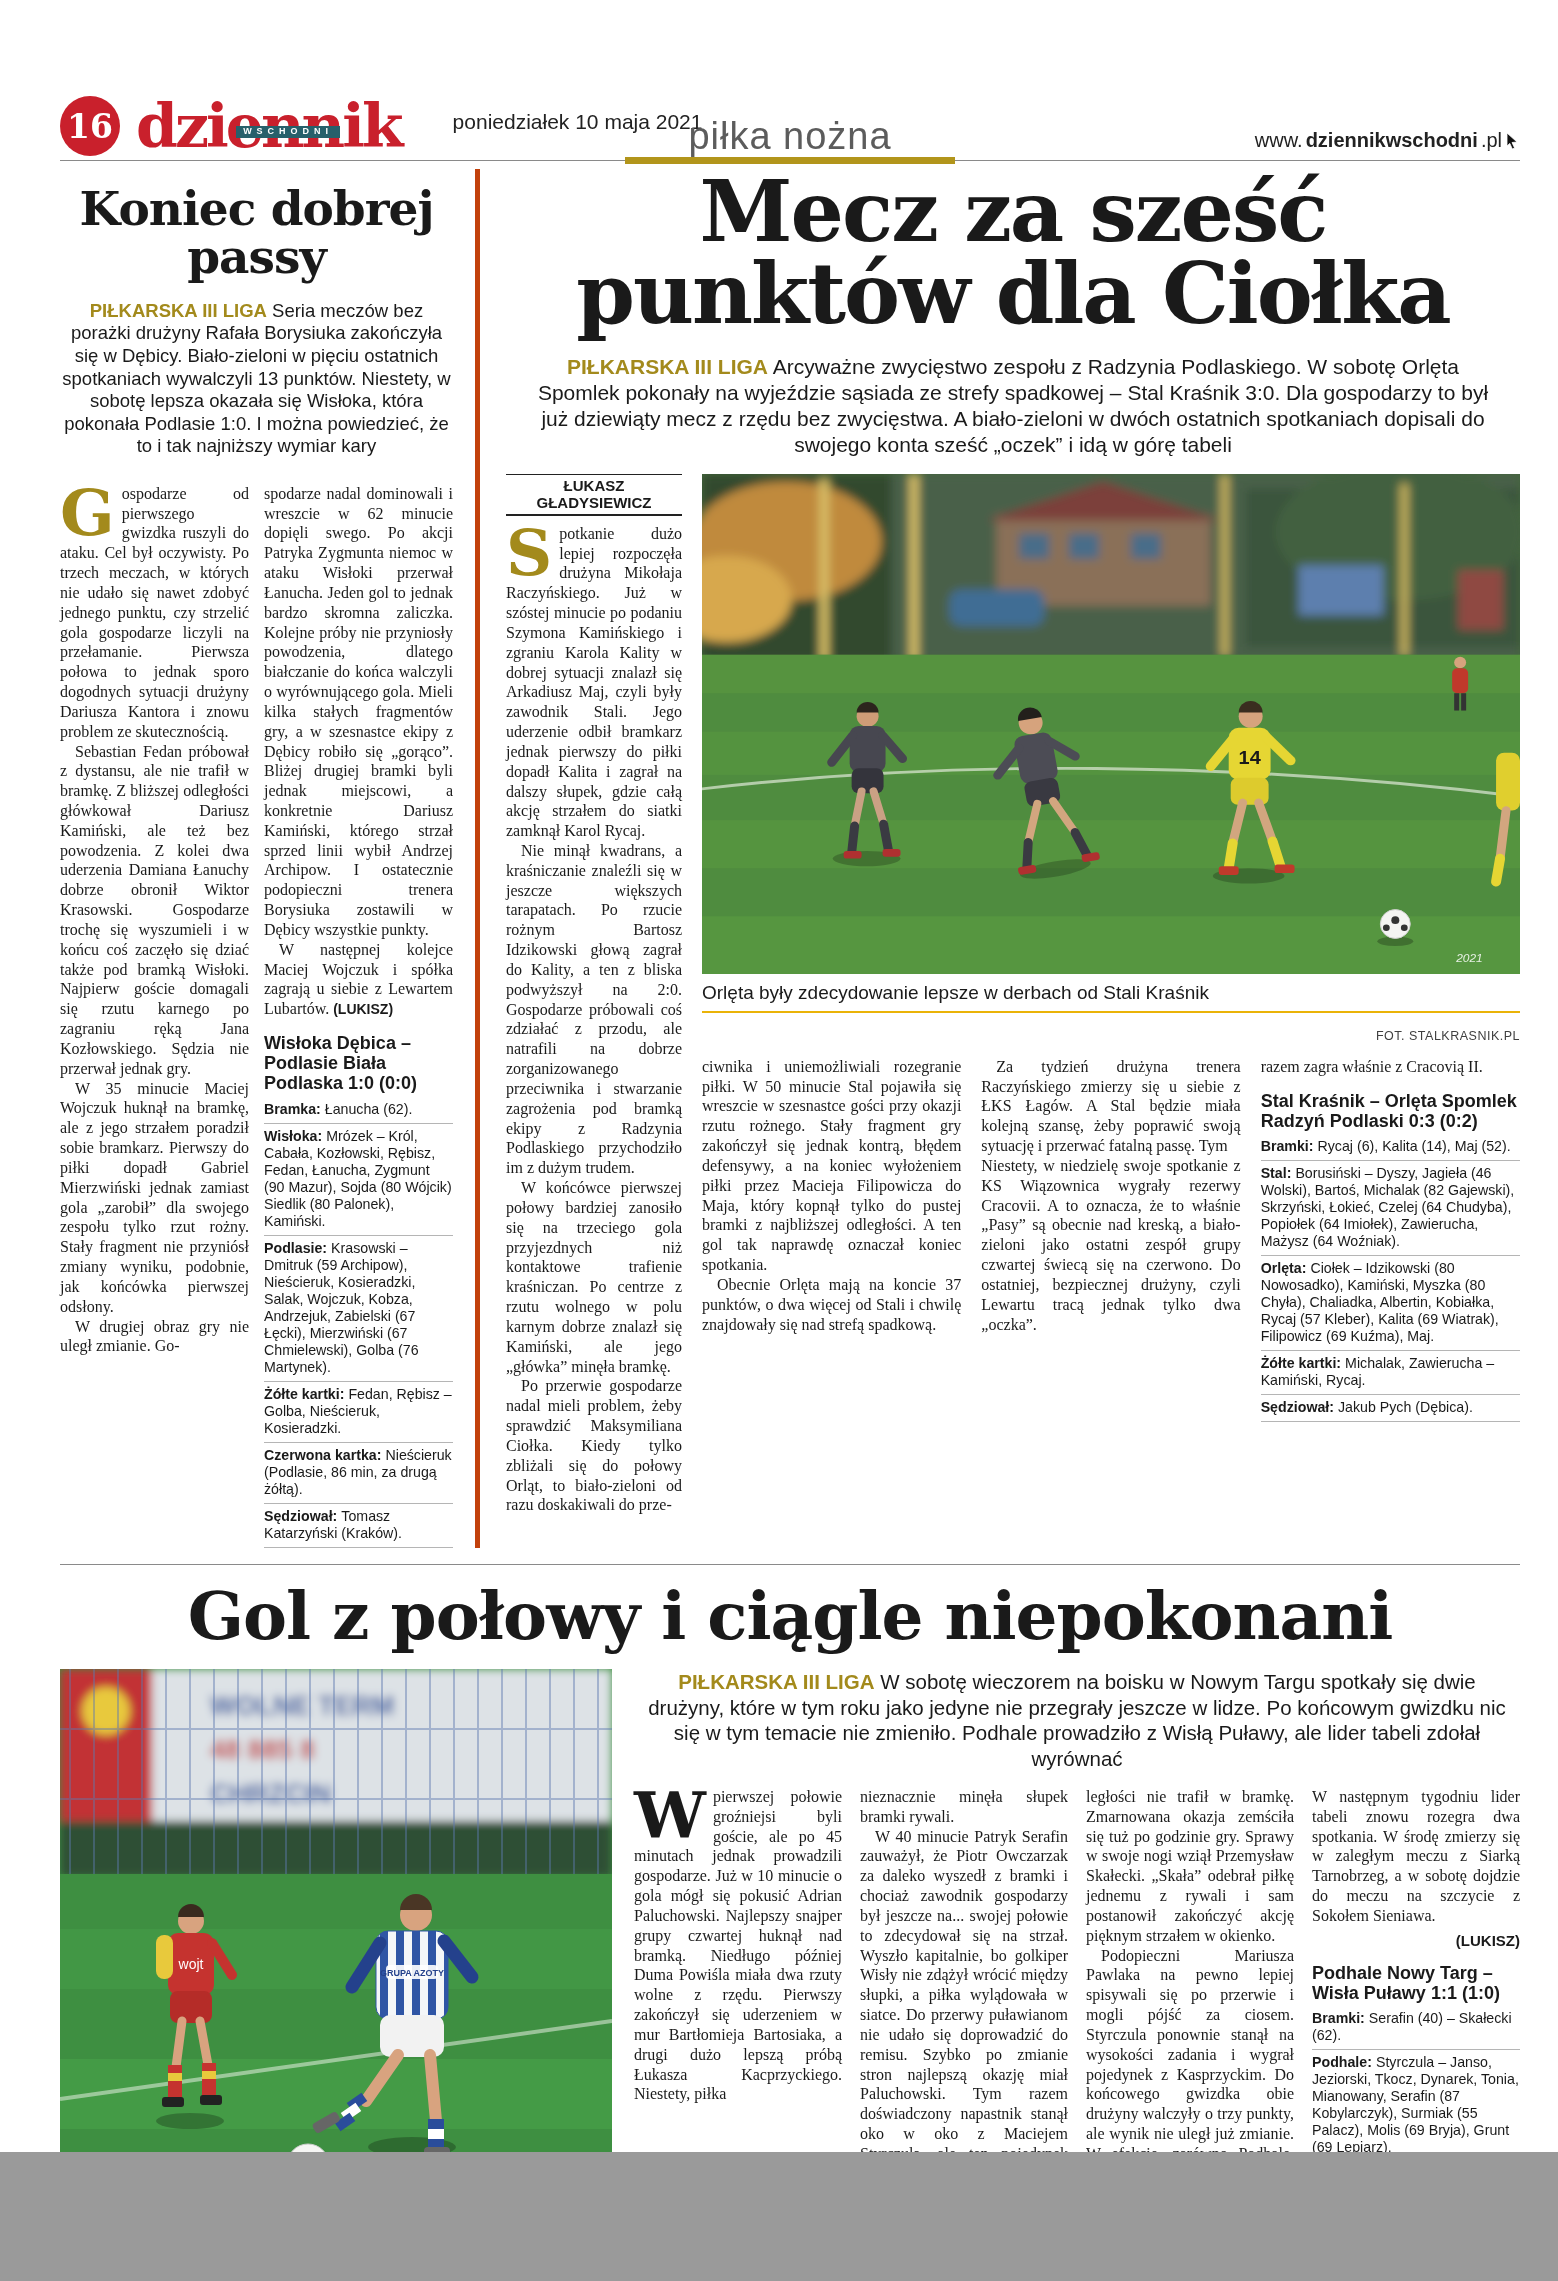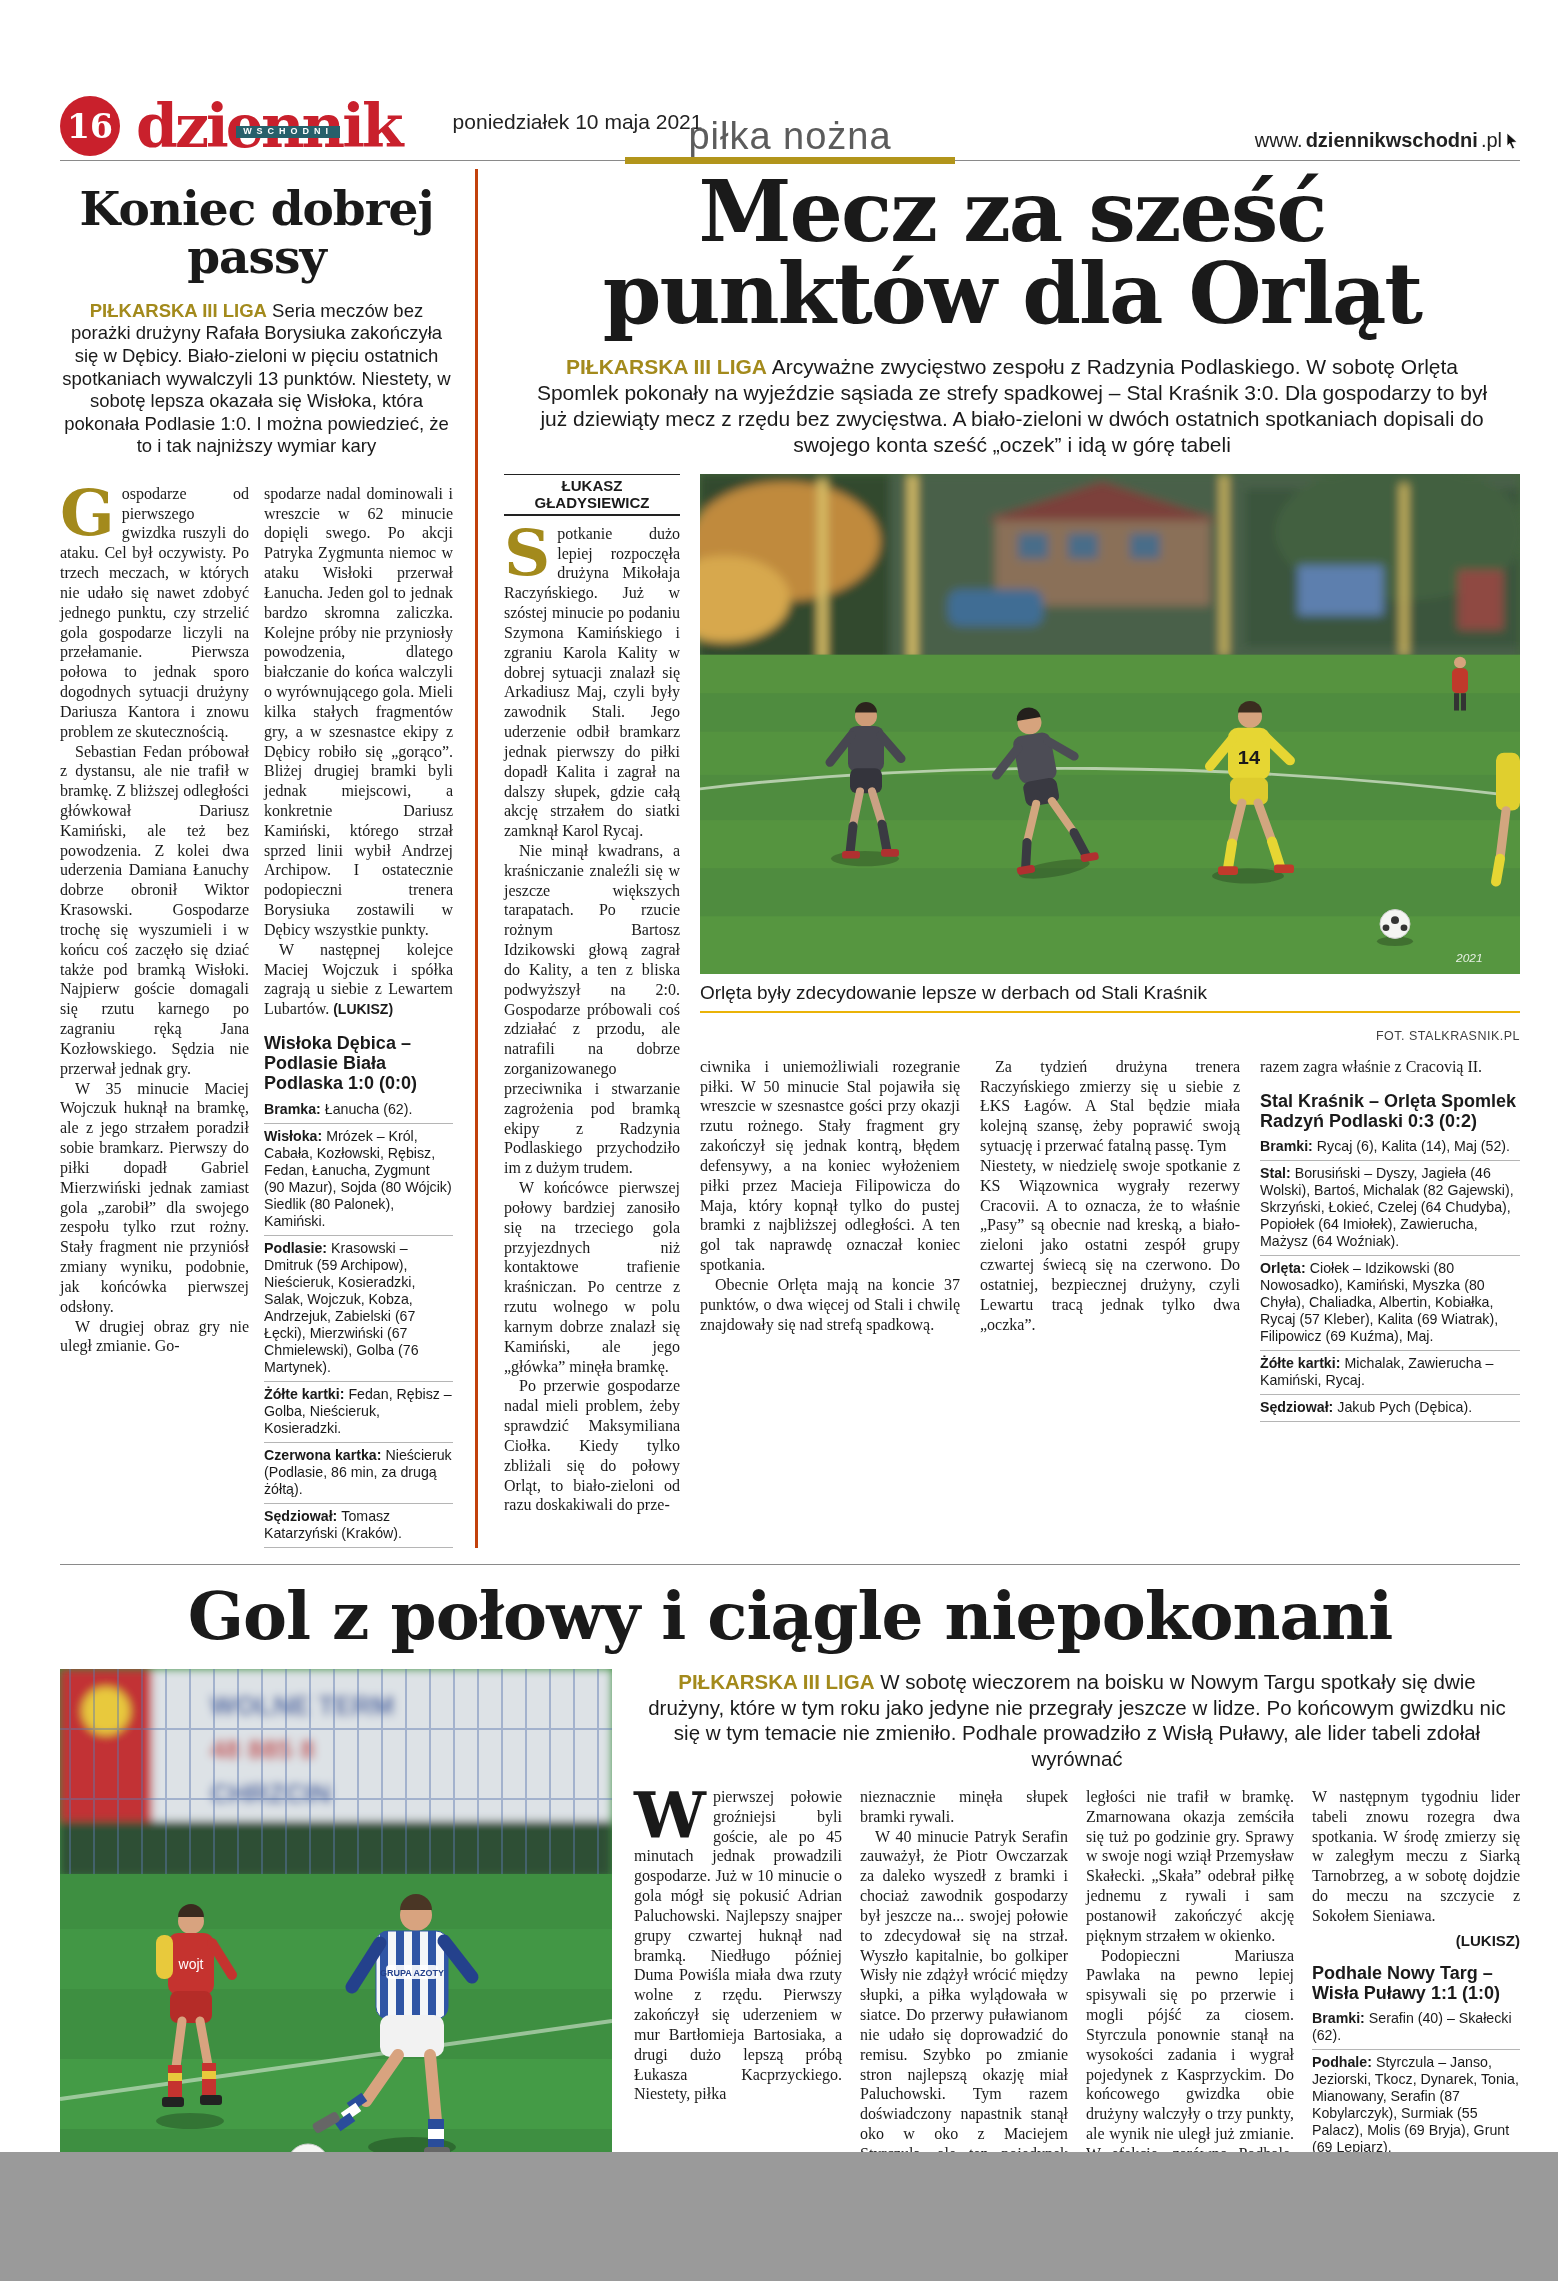--- a/index.html
+++ b/index.html
@@ -37,21 +37,21 @@
   .dropcap{float:left;font-family:"DejaVu Serif",serif;font-weight:700;font-size:64px;
            line-height:52px;padding:3px 7px 0 0;color:var(--gold);}
   .dropcap.dark{color:var(--ink);}
   .signoff{font-family:"Liberation Sans",sans-serif;font-weight:bold;font-size:14px;}
   .statbox{margin-top:14px;font-family:"Liberation Sans",sans-serif;}
   .statbox .title{font-size:18px;font-weight:bold;line-height:1.12;margin-bottom:3px;}
   .srow{font-size:14.2px;line-height:1.2;padding:4px 0 5px;border-bottom:1px solid var(--ltrule);}
   .srow b{margin-right:4px;}
   
   .top{display:flex;margin-top:8px;}
-  .left-art{flex:0 0 393px;width:393px;padding-right:22px;border-right:3px solid #c2410c;}
+  .left-art{flex:0 0 393px;width:393px;padding-right:22px;border-right:5px solid #c2410c;}
   .left-art h2{font-family:"DejaVu Serif",serif;font-size:47px;line-height:1.03;text-align:center;
                margin:16px 6px 18px;font-weight:700;letter-spacing:-1px;}
   .left-art .lead{font-size:18.5px;line-height:1.22;margin:0 2px 26px;}
   .cols2{display:flex;gap:15px;}
   .cols2 .col{flex:1;min-width:0;}
   .main-art{flex:1;padding-left:26px;min-width:0;}
   .main-art h1{font-family:"DejaVu Serif",serif;font-size:84px;line-height:.98;text-align:center;
                margin:2px 0 18px;font-weight:700;letter-spacing:-2px;}
   .main-art .lead{font-size:21px;line-height:1.24;margin:0 26px 16px;}
   .main-body{display:flex;gap:20px;}
@@ -142,21 +142,21 @@
             <div class="srow"><b>Czerwona kartka:</b><span>Nieścieruk (Podlasie, 86 min, za drugą żółtą).</span></div>
             <div class="srow"><b>Sędziował:</b><span>Tomasz Katarzyński (Kraków).</span></div>
           </div>
         </div>
       </div>
     </div>
 
     <div class="main-art">
       <h1>
         <span>Mecz za sześć</span><br>
-        <span>punktów dla Orląt</span>
+        <span>punktów dla Ciołka</span>
       </h1>
       <div class="lead">
         <span class="kicker">PIŁKARSKA III LIGA</span>
         <span>Arcyważne zwycięstwo zespołu z Radzynia Podlaskiego. W sobotę Orlęta Spomlek pokonały na wyjeździe sąsiada ze strefy spadkowej – Stal Kraśnik 3:0. Dla gospodarzy to był już dziewiąty mecz z rzędu bez zwycięstwa. A biało-zieloni w dwóch ostatnich spotkaniach dopisali do swojego konta sześć „oczek” i idą w górę tabeli</span>
       </div>
       <div class="main-body">
         <div class="colA">
           <div class="byline">ŁUKASZ GŁADYSIEWICZ</div>
           <p class="body"><span class="dropcap">S</span><span>potkanie dużo lepiej rozpoczęła drużyna Mikołaja Raczyńskiego. Już w szóstej minucie po podaniu Szymona Kamińskiego i zgraniu Karola Kality w dobrej sytuacji znalazł się Arkadiusz Maj, czyli były zawodnik Stali. Jego uderzenie odbił bramkarz jednak pierwszy do piłki dopadł Kalita i zagrał na dalszy słupek, gdzie całą akcję strzałem do siatki zamknął Karol Rycaj.</span></p>
           <p class="body ind">Nie minął kwadrans, a kraśniczanie znaleźli się w jeszcze większych tarapatach. Po rzucie rożnym Bartosz Idzikowski głową zagrał do Kality, a ten z bliska podwyższył na 2:0. Gospodarze próbowali coś zdziałać z przodu, ale natrafili na dobrze zorganizowanego przeciwnika i stwarzanie zagrożenia pod bramką ekipy z Radzynia Podlaskiego przychodziło im z dużym trudem.</p>

